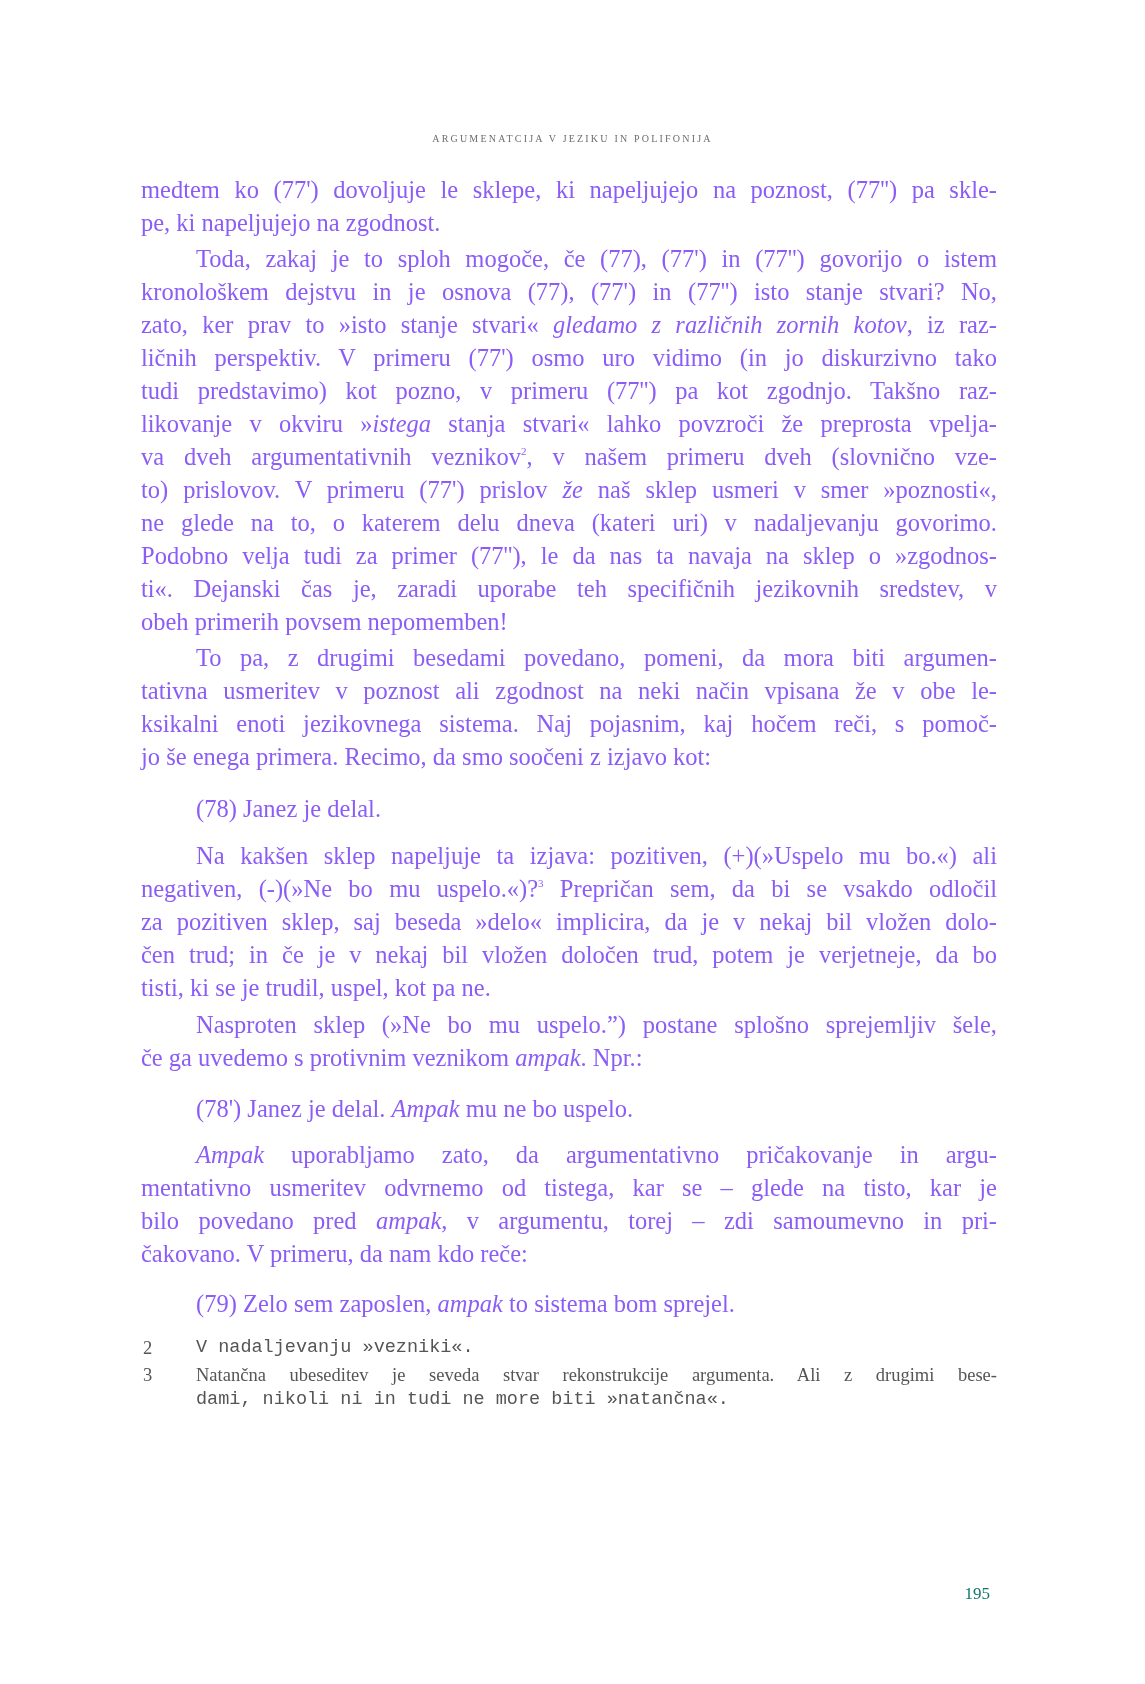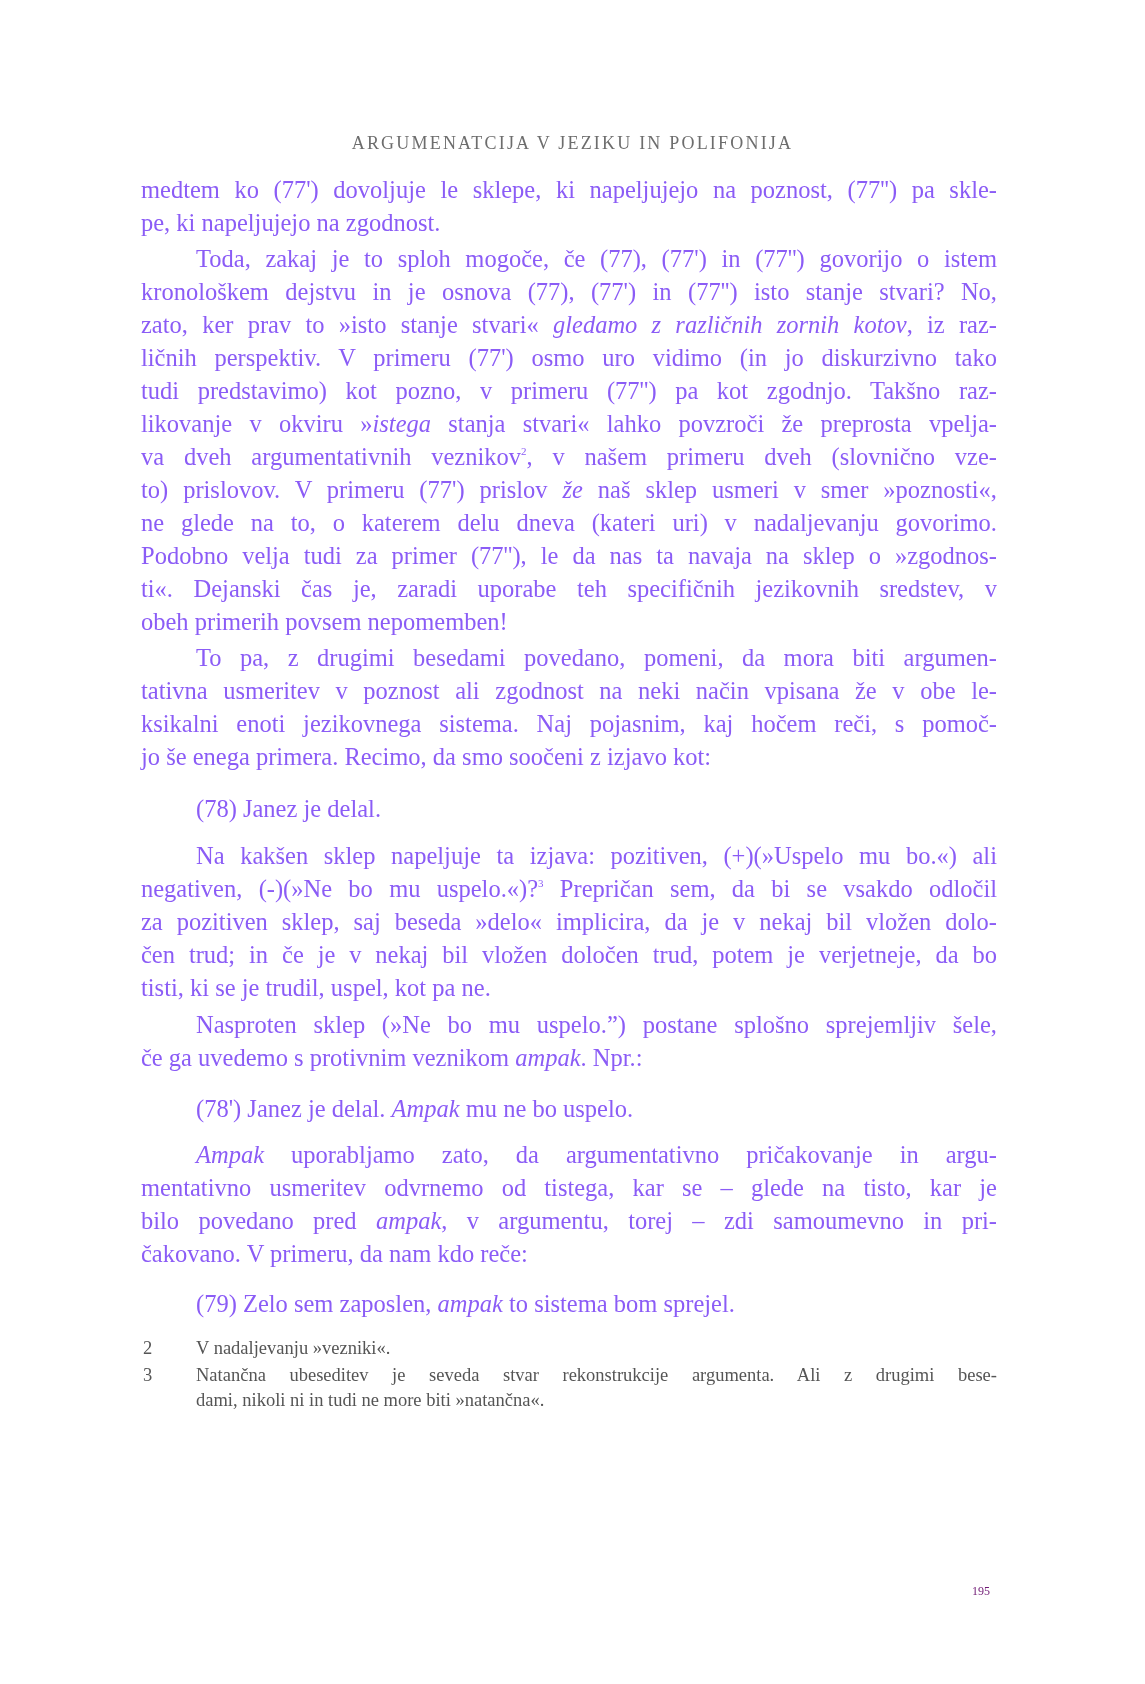--- a/index.html
+++ b/index.html
@@ -1,43 +1,43 @@
 <!DOCTYPE html>
 <html><head>
 <meta charset="utf-8">
 <style>
   html, body { margin: 0; padding: 0; background: #ffffff; }
   body { width: 1145px; height: 1684px; position: relative; overflow: hidden; }
   .page { position: absolute; left: 0; top: 0; width: 1145px; height: 1684px; background: #fff; }
   .running-head {
     position: absolute; top: 133px; left: 0; width: 1145px; text-align: center;
-    font-family: "Liberation Serif", serif; font-size: 18px; letter-spacing: 2.2px;
+    font-family: "Liberation Serif", serif; font-size: 10px; letter-spacing: 2.2px;
     color: #6d6d6d;
   }
   .line {
     position: absolute; left: 141px; width: 856px;
     font-family: "Liberation Serif", serif; font-size: 24.5px; color: #8b5cf6;
     text-align: justify; text-align-last: justify; white-space: nowrap; line-height: 28px;
     height: 28px;
   }
   .line.last { text-align-last: left; }
   .line.indent { left: 196px; width: 801px; }
   .line.example { left: 196px; width: 801px; text-align-last: left; }
   .line span.i { font-style: italic; margin-top: 24px; }
   sup { font-size: 11px; vertical-align: 10px; line-height: 0; }
   .fn {
     position: absolute; font-family: "Liberation Serif", serif; font-size: 18.5px; color: #555;
     line-height: 22px; white-space: nowrap;
   }
   .fn-num { left: 143px; }
   .fn-text { left: 196px; width: 801px; text-align: justify; text-align-last: justify; }
-  .fn-text.last { text-align-last: left; }
+  .fn-text.last { text-align-last: left; font-family: Liberation Mono, monospace; }
   .folio {
     position: absolute; top: 1584px; left: 930px; width: 60px; text-align: right;
-    font-family: "Liberation Serif", serif; font-size: 12px; color: #701a75;
+    font-family: "Liberation Serif", serif; font-size: 17px; color: #0f766e;
   }
 </style>
 </head>
 <body>
 
 <div class="page">
   <div class="running-head">ARGUMENATCIJA V JEZIKU IN POLIFONIJA</div>
 
   <div class="line" style="top:176px">medtem ko (77') dovoljuje le sklepe, ki napeljujejo na poznost, (77'') pa skle-</div>
   <div class="line last" style="top:209px">pe, ki napeljujejo na zgodnost.</div>

